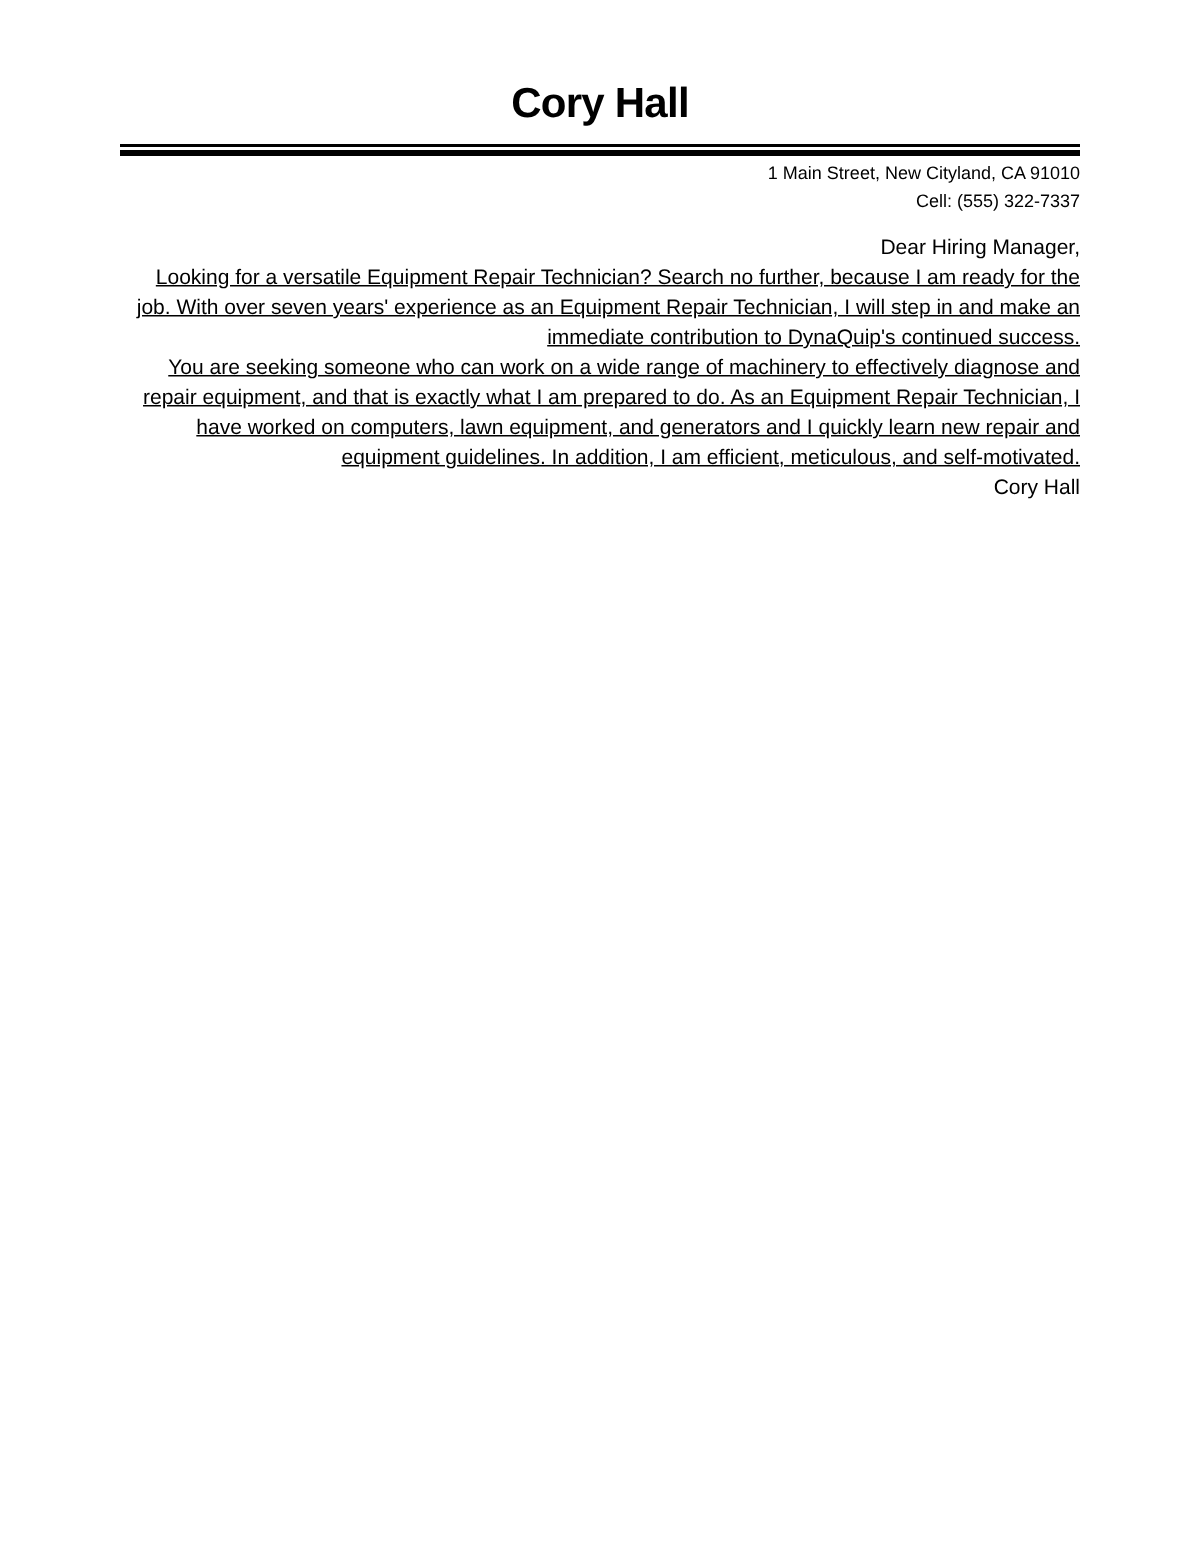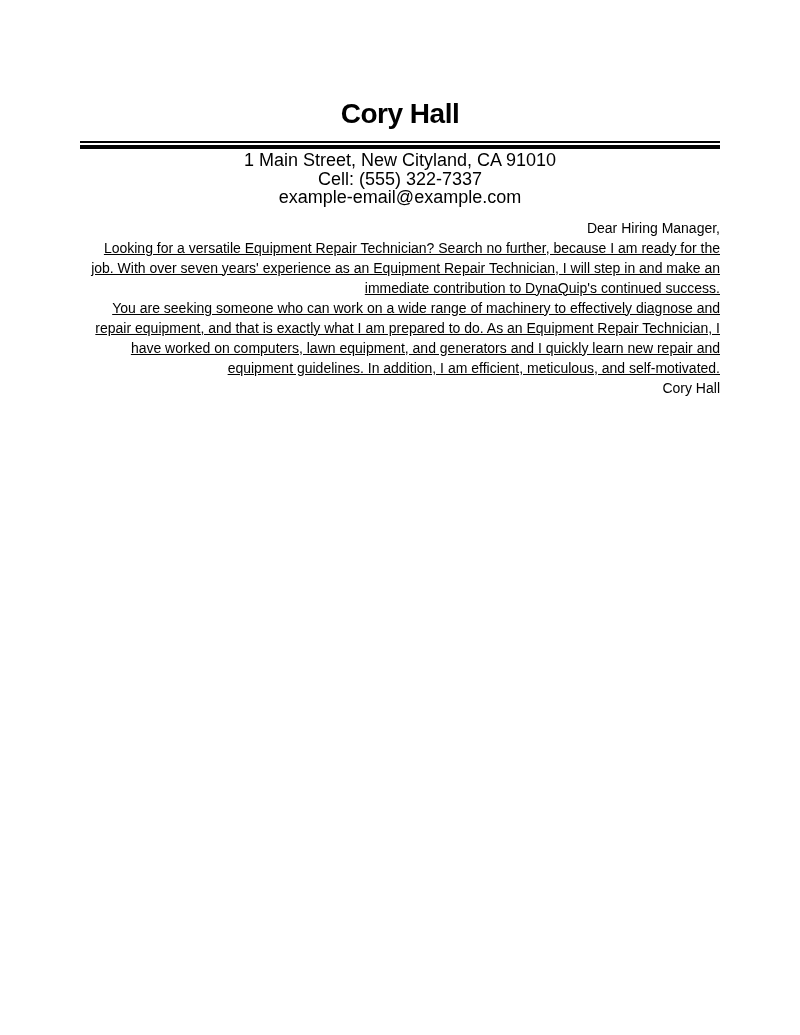--- a/index.html
+++ b/index.html
@@ -10,40 +10,39 @@
   .page {
     position: relative;
     width: 800px;
     height: 729px;
     background: #ffffff;
     box-sizing: border-box;
     padding: 52px 80px 0 80px;
     overflow: hidden;
     font-family: "Liberation Sans", "DejaVu Sans", sans-serif;
     color: #000000;
-    margin-top: 45px;
   }
   .title {
     margin: 0 0 10px 0;
     font-size: 28px;
     line-height: 34px;
     font-weight: bold;
     letter-spacing: -0.5px;
     text-align: center;
     color: #000000;
   }
   .rule {
     height: 2px;
     border-top: 2px solid #000000;
     border-bottom: 4px solid #000000;
   }
   .contact {
     margin-top: 2px;
-    text-align: center;
-    font-size: 18px;
+    text-align: right;
+    font-size: 12px;
     line-height: 18.5px;
   }
   .letter-body {
     margin-top: 11px;
     font-size: 14px;
     line-height: 20px;
     text-align: right;
   }
   .letter-body p { margin: 0; }
   .greeting  { margin: 0 0 11px 0; }
@@ -57,21 +56,20 @@
 
 <div class="page">
 
   <h1 class="title">Cory Hall</h1>
 
   <div class="rule"></div>
 
   <div class="contact">
     <div>1 Main Street, New Cityland, CA 91010</div>
     <div>Cell: (555) 322-7337</div>
-    <div>example-email@example.com</div>
   </div>
 
   <div class="letter-body">
     <p class="greeting">Dear Hiring Manager,</p>
 
     <p class="para">Looking for a versatile Equipment Repair Technician? Search no further, because I am ready for the
 job. With over seven years' experience as an Equipment Repair Technician, I will step in and make an
 immediate contribution to DynaQuip's continued success.</p>
 
     <p class="para">You are seeking someone who can work on a wide range of machinery to effectively diagnose and

